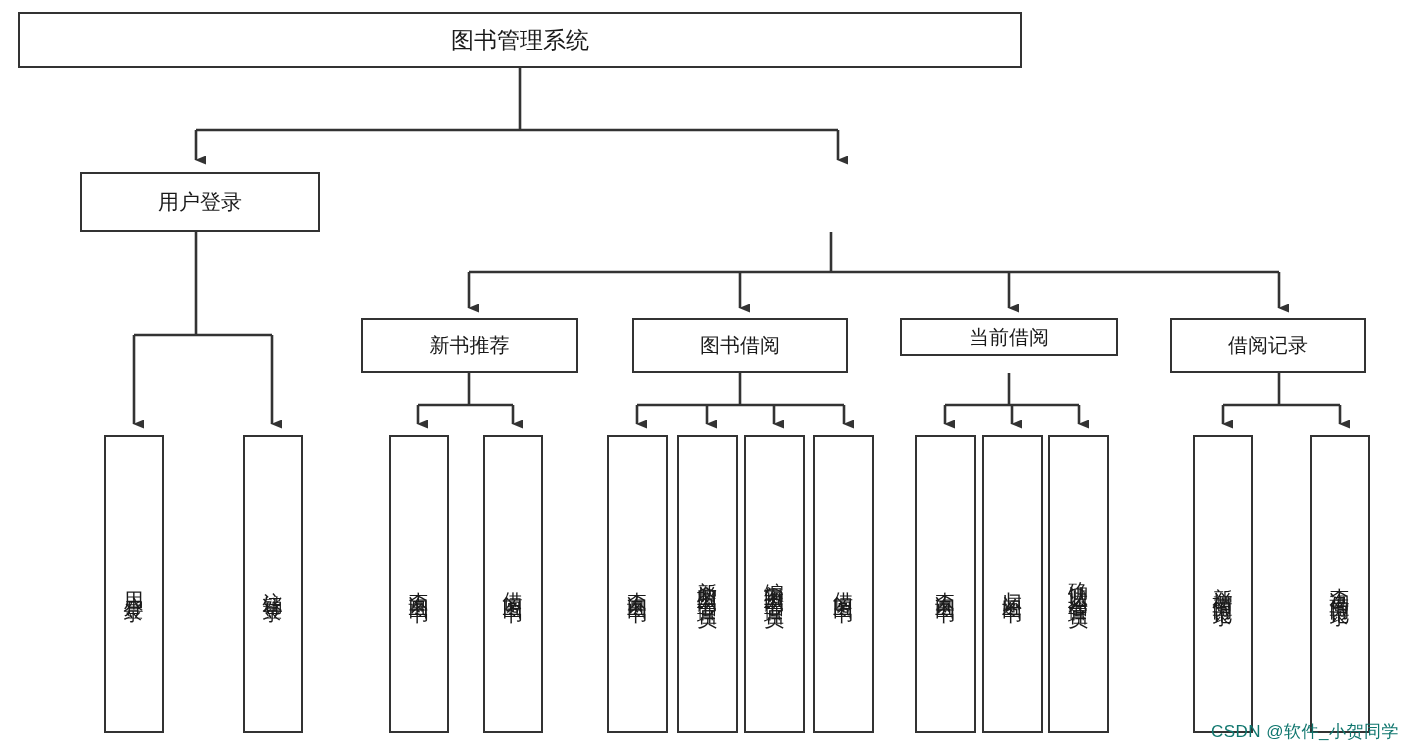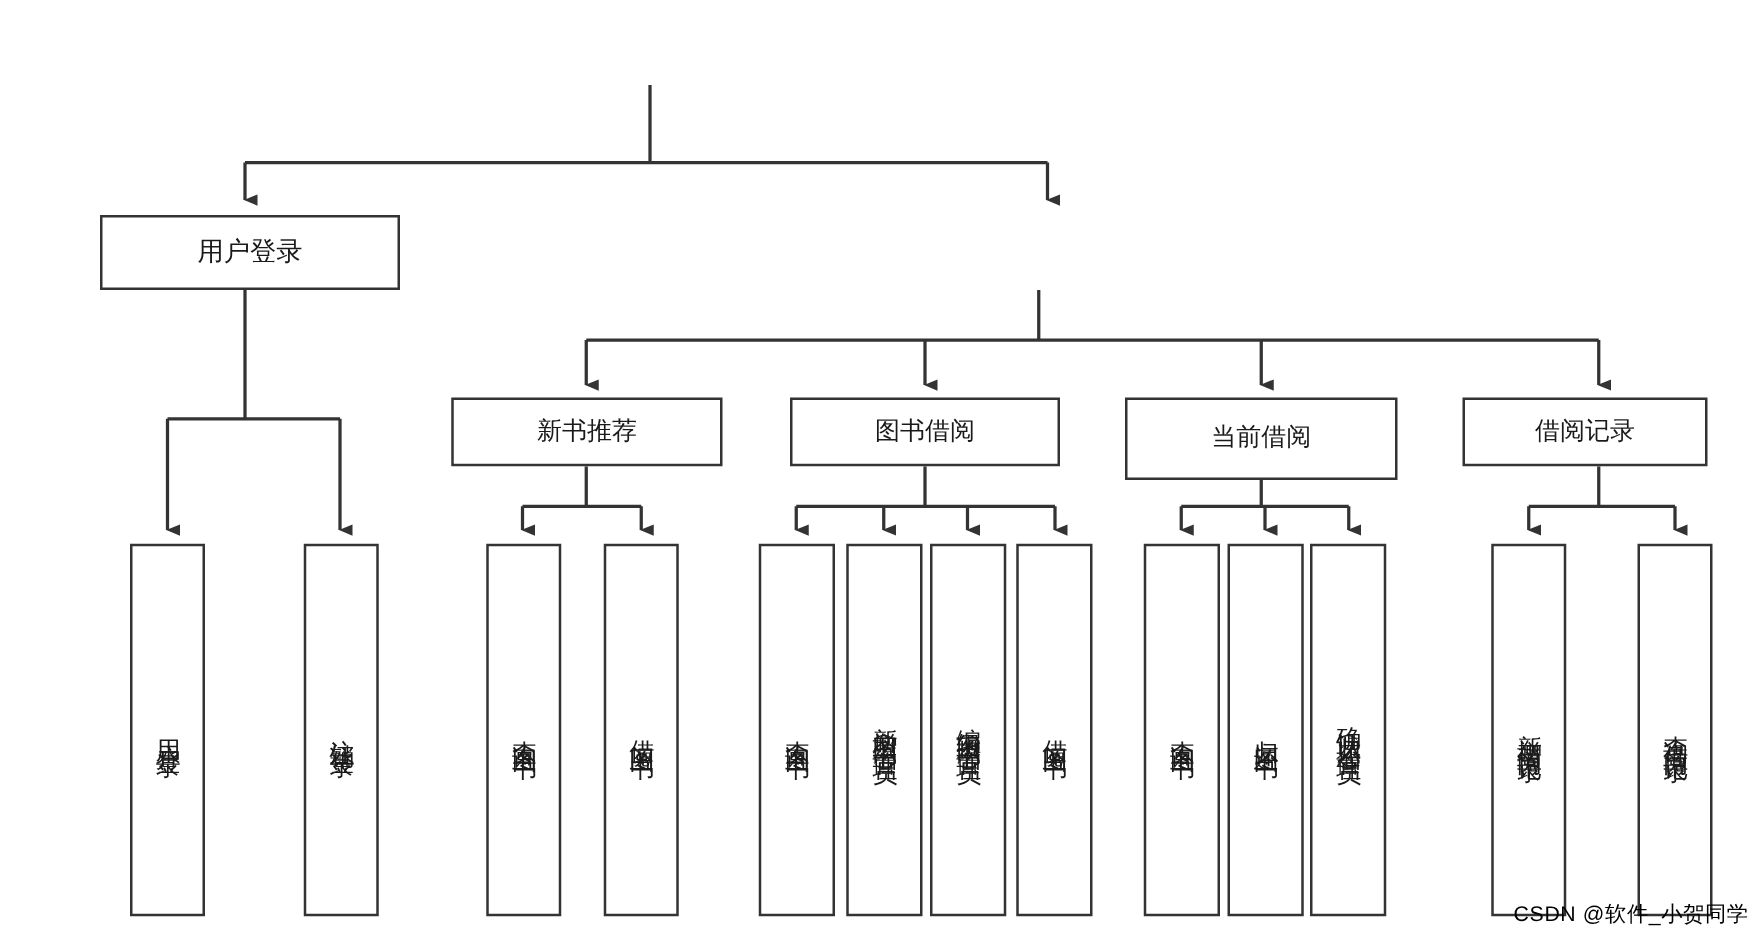--- a/index.html
+++ b/index.html
@@ -54,21 +54,21 @@
     font-size: 20px;
     letter-spacing: 4px;
     line-height: 1.1;
     max-height: 100%;
   }
   #watermark {
     position: absolute;
     right: 6px;
     bottom: 4px;
     font-size: 17px;
-    color: #000000;
+    color: #0f766e;
     letter-spacing: 0.5px;
     white-space: nowrap;
     pointer-events: none;
   }
 </style>
 </head>
 <body>
 
 <div id="canvas">
 
@@ -115,32 +115,35 @@
       <path d="M1012,405 L1012,424" marker-end="url(#arrowhead)"></path>
       <path d="M1079,405 L1079,424" marker-end="url(#arrowhead)"></path>
 
       <path d="M1279,373 L1279,405"></path>
       <path d="M1223,405 L1340,405"></path>
       <path d="M1223,405 L1223,424" marker-end="url(#arrowhead)"></path>
       <path d="M1340,405 L1340,424" marker-end="url(#arrowhead)"></path>
     </g>
   </svg>
 
+  <div class="node level-root" style="left:18px; top:12px; width:1004px; height:56px;">
+    <span class="node-label">图书管理系统</span>
+  </div>
 
   <div class="node level-1" style="left:80px; top:172px; width:240px; height:60px;">
     <span class="node-label">用户登录</span>
   </div>
 
   <div class="node level-2" style="left:361px; top:318px; width:217px; height:55px;">
     <span class="node-label">新书推荐</span>
   </div>
   <div class="node level-2" style="left:632px; top:318px; width:216px; height:55px;">
     <span class="node-label">图书借阅</span>
   </div>
-  <div class="node level-2" style="left:900px; top:318px; width:218px; height:66px;font-family:Liberation Mono, monospace;">
+  <div class="node level-2" style="left:900px; top:318px; width:218px; height:38px;">
     <span class="node-label">当前借阅</span>
   </div>
   <div class="node level-2" style="left:1170px; top:318px; width:196px; height:55px;">
     <span class="node-label">借阅记录</span>
   </div>
 
   <div class="node leaf" style="left:104px; top:435px; width:60px; height:298px;">
     <span class="node-label">用户登录</span>
   </div>
   <div class="node leaf" style="left:243px; top:435px; width:60px; height:298px;">

